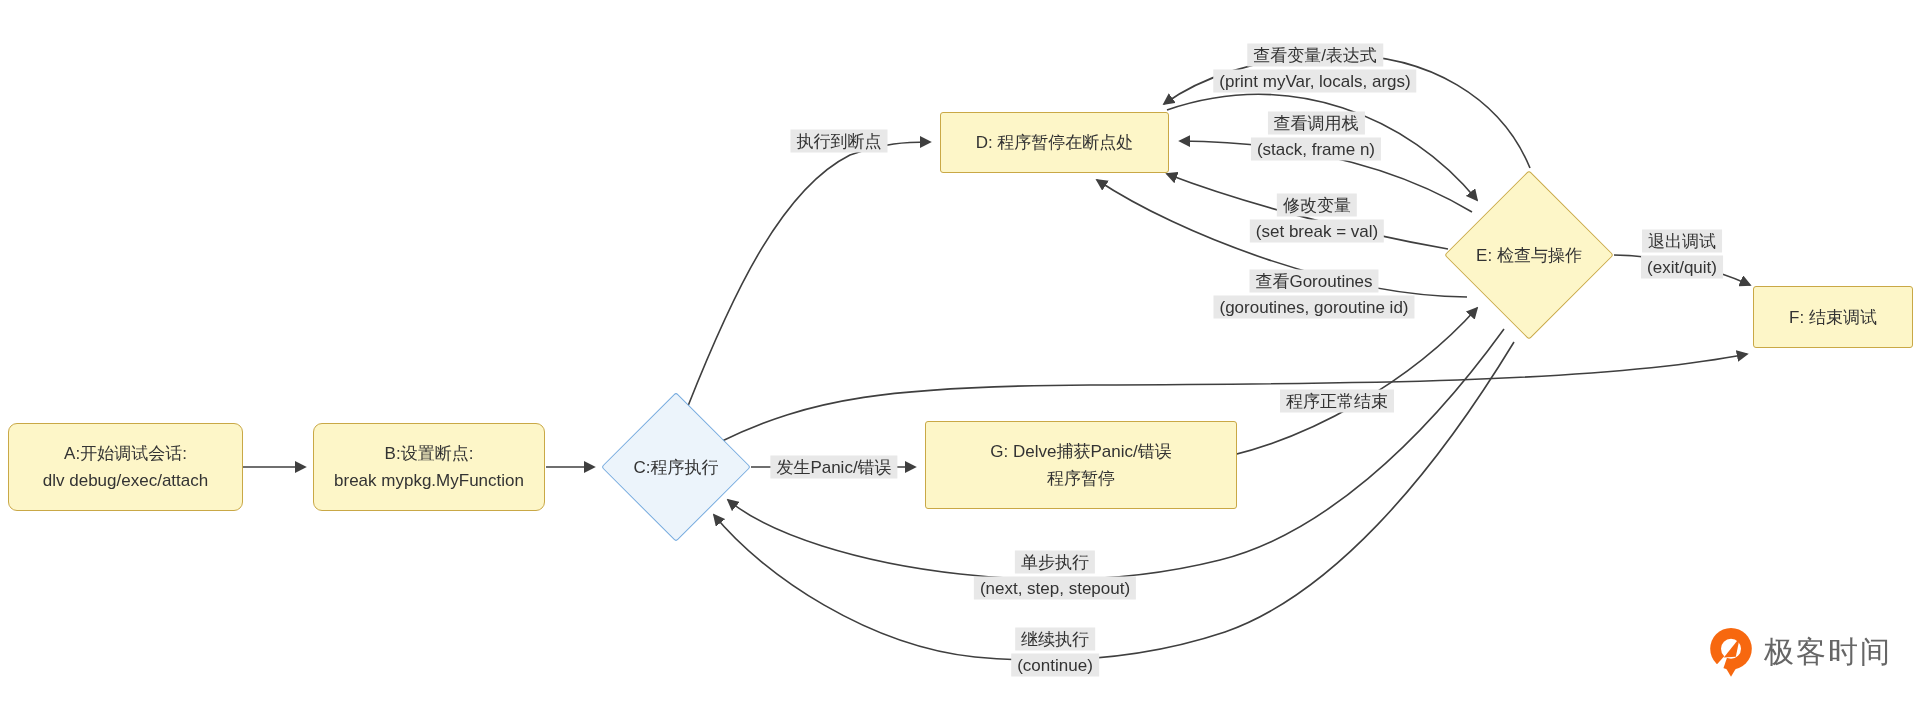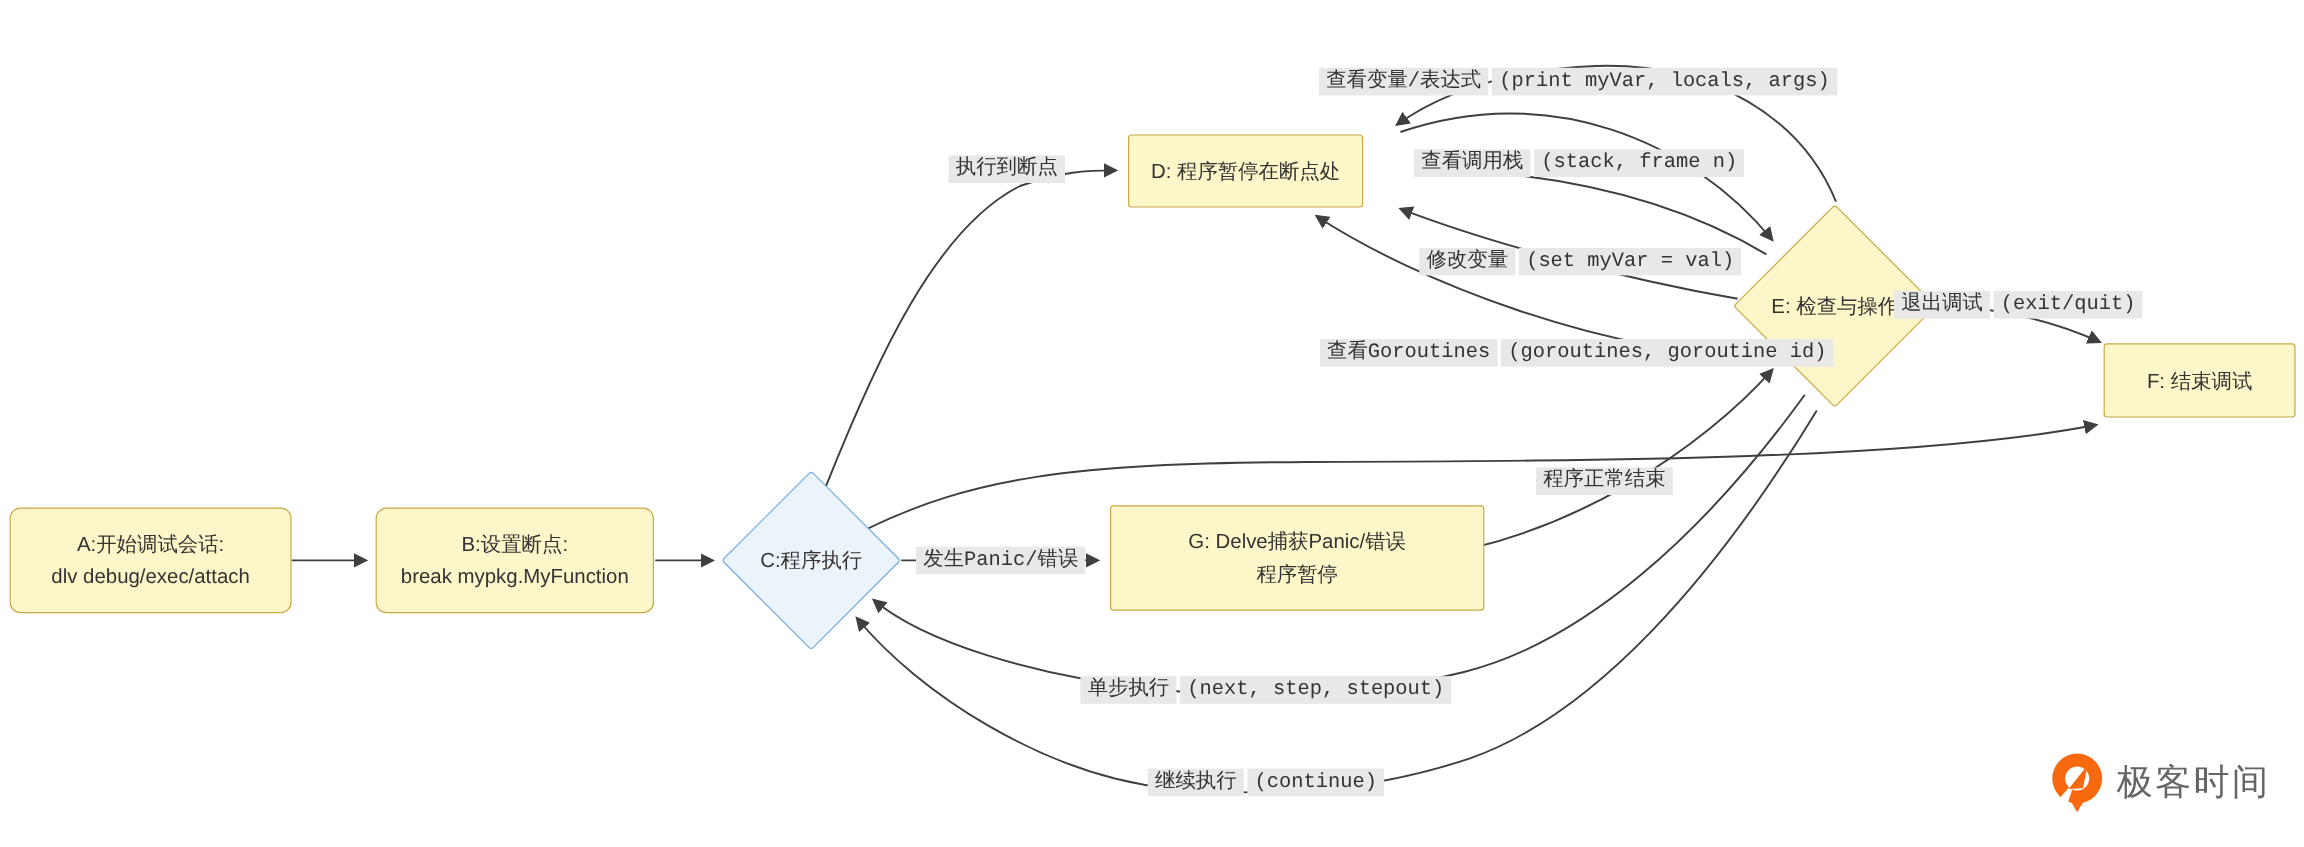--- a/index.html
+++ b/index.html
@@ -20,21 +20,21 @@
     position:absolute;z-index:2;transform:rotate(45deg);box-sizing:border-box;
     background:#fdf6c8;border:1.6px solid #c9a846;border-radius:3px;
   }
   .diamond.blue{background:#ecf4fb;border-color:#76abdf;}
   .diamond-label{
     position:absolute;z-index:3;transform:translate(-50%,-50%);
     font-size:17px;white-space:nowrap;text-align:center;
   }
   .edge-label{
     position:absolute;z-index:3;transform:translate(-50%,-50%);
-    display:flex;flex-direction:row;align-items:center;gap:3px;font-family:Liberation Mono, monospace;
+    display:flex;flex-direction:column;align-items:center;gap:3px;
   }
   .edge-label span{
     background:#e8e8e8;color:#333333;font-size:17px;line-height:21px;
     padding:1px 6px;white-space:nowrap;
   }
   #brand{
     position:absolute;z-index:4;right:28px;bottom:28px;
     display:flex;align-items:center;gap:9px;font-family:Liberation Serif, serif;
   }
   #brand .brand-text{font-size:30px;color:#666666;letter-spacing:2px;}
@@ -71,21 +71,21 @@
   <div class="node rounded" style="left:8px;top:423px;width:235px;height:88px;">
     <div>A:开始调试会话:</div>
     <div>dlv debug/exec/attach</div>
   </div>
 
   <div class="node rounded" style="left:313px;top:423px;width:232px;height:88px;">
     <div>B:设置断点:</div>
     <div>break mypkg.MyFunction</div>
   </div>
 
-  <div class="node squarish" style="left:940px;top:112px;width:196px;height:61px;">
+  <div class="node squarish" style="left:940px;top:112px;width:229px;height:61px;">
     <div>D: 程序暂停在断点处</div>
   </div>
 
   <div class="node squarish" style="left:1753px;top:286px;width:160px;height:62px;">
     <div>F: 结束调试</div>
   </div>
 
   <div class="node squarish" style="left:925px;top:421px;width:312px;height:88px;">
     <div>G: Delve捕获Panic/错误</div>
     <div>程序暂停</div>
@@ -106,21 +106,21 @@
     <span>(print myVar, locals, args)</span>
   </div>
 
   <div class="edge-label" style="left:1316px;top:136px;">
     <span>查看调用栈</span>
     <span>(stack, frame n)</span>
   </div>
 
   <div class="edge-label" style="left:1317px;top:218px;">
     <span>修改变量</span>
-    <span>(set myVar = val)</span>
+    <span>(set break = val)</span>
   </div>
 
   <div class="edge-label" style="left:1314px;top:294px;">
     <span>查看Goroutines</span>
     <span>(goroutines, goroutine id)</span>
   </div>
 
   <div class="edge-label" style="left:1682px;top:254px;text-align:center;">
     <span>退出调试</span>
     <span>(exit/quit)</span>

